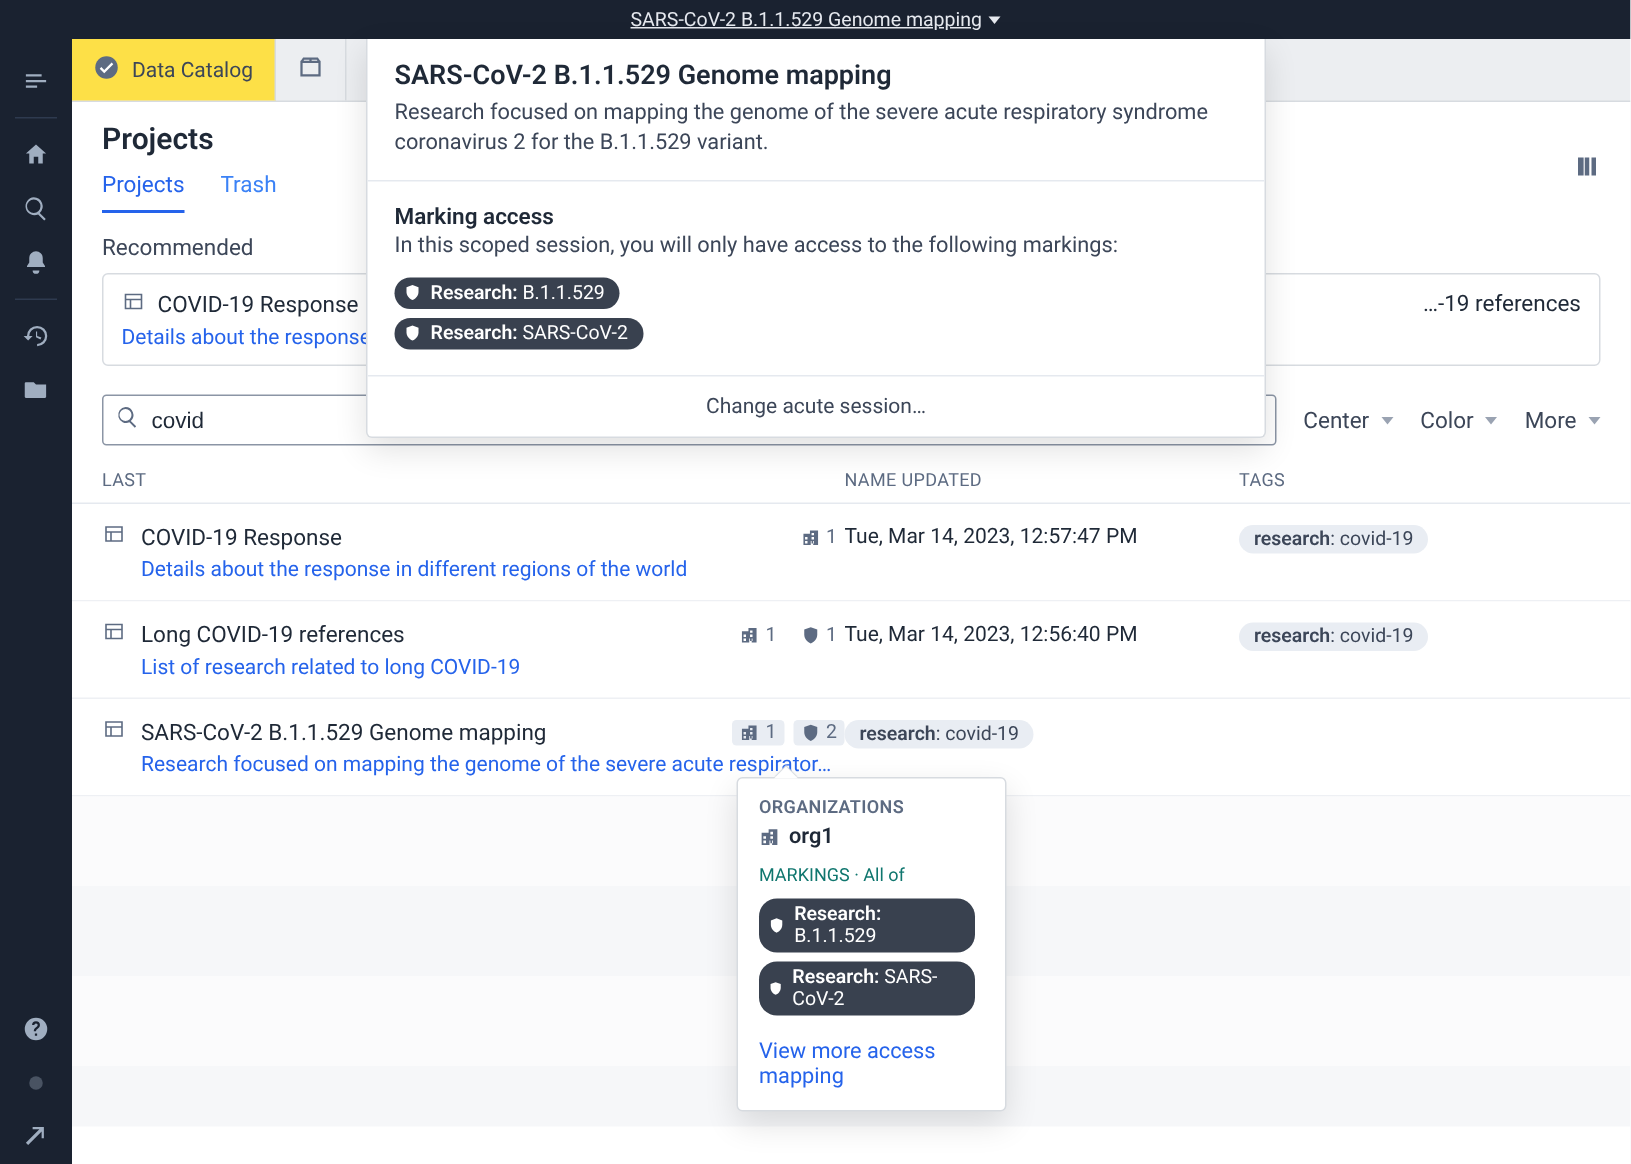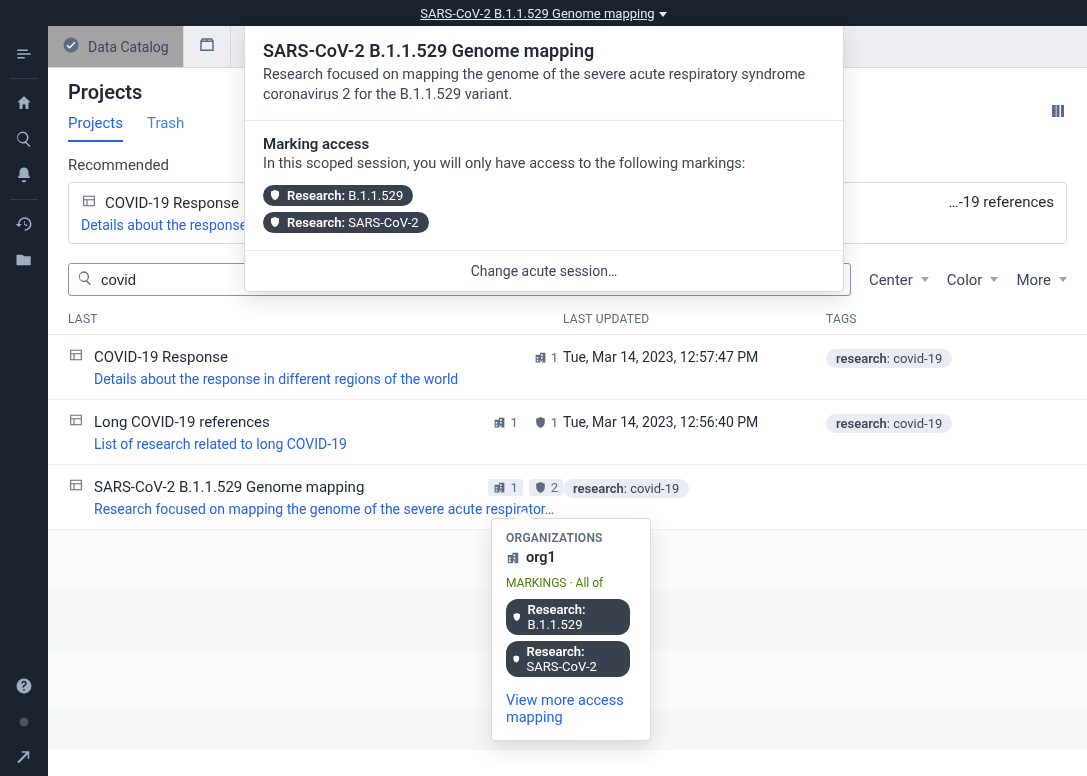--- a/index.html
+++ b/index.html
@@ -70,21 +70,21 @@
   }
   .tab {
     display: flex; align-items: center;
     padding: 0 14px;
     gap: 8px;
     font-size: 14px;
     color: #3c4658;
     cursor: pointer;
     border-right: 1px solid #d7dbe0;
   }
-  .tab.active { background: #a3a3a3; text-align: right; }
+  .tab.active { background: #fde047; text-align: right; }
   .tab .box-icon { color:#5d6b82; }
 
   
   .header {
     padding: 12px 20px 0 20px;
     display:flex; justify-content:space-between; align-items:flex-start;
   }
   .header h1 { margin: 0; font-size: 20px; font-weight: 600; }
   .view-toggle { color:#5d6b82; margin-top:22px; }
 
@@ -201,40 +201,40 @@
   }
   .mark-chip svg{width:12px;height:12px;}
   .mark-chip b { font-weight:600; }
   .popover .footer { border-top:1px solid #e5e9ef; text-align:center; padding:12px; color:#3c4658; cursor:pointer; }
 
   
   .hoverpanel {
     position:absolute;
     left: 491px;
     top: 518px;
-    width: 160px;
+    width: 180px;
     background:#fff;
     border:1px solid #d7dbe0;
     border-radius:4px;
     box-shadow: 0 8px 22px rgba(0,0,0,0.12);
     z-index: 50;
     padding: 12px 14px 14px;
   }
   .hoverpanel::before{
     content:"";
     position:absolute;
     top:-8px; left:24px;
     border-left:8px solid transparent; border-right:8px solid transparent; border-bottom:8px solid #fff;
     filter: drop-shadow(0 -1px 0 #d7dbe0);
   }
   .hoverpanel .lbl { font-size:12px; color:#5d6b82; font-weight:600; letter-spacing:.02em; }
   .hoverpanel .val { display:flex; align-items:center; gap:6px; font-size:14.5px; font-weight:600; margin:4px 0 10px; color:#1f2937;}
   .hoverpanel .val svg{width:14px;height:14px;color:#5d6b82;}
   .hoverpanel .mark-label { font-size:12px; color:#5d6b82; font-weight:600; }
-  .hoverpanel .mark-label span{ color:#4d7c0f; font-weight:400;text-align:right;}
+  .hoverpanel .mark-label span{ color:#0f766e; font-weight:400;text-align:right;}
   .hoverpanel .marks { margin-top:6px; }
   .hoverpanel .link { color:#2563eb; margin-top:12px; display:block; cursor:pointer; font-size:14.5px;}
 
   .empty-area {
     height: 220px;
     background: repeating-linear-gradient(#fbfbfc,#fbfbfc 60px,#f6f7f9 60px,#f6f7f9 120px);
     display:block;
   }
 
 </style>
@@ -402,21 +402,21 @@
           </svg></span>
       <input value="covid" style="">
     </div>
     <div class="filter-pill">Center</div>
     <div class="filter-pill">Color</div>
     <div class="filter-pill">More</div>
   </div>
 
   <div class="thead">
     <div>LAST</div>
-    <div>LAST UPDATED</div>
+    <div>NAME UPDATED</div>
     <div>TAGS</div>
   </div>
 
   <div class="row">
     <div class="namecell">
       <div class="title">
         <span class="proj-icon"><svg width="16" height="16">
               <use href="#i-proj"></use>
             </svg></span>
         <span>COVID-19 Response</span>

